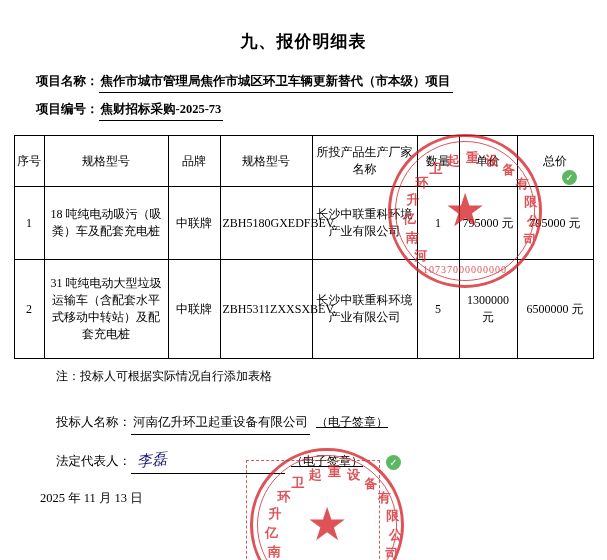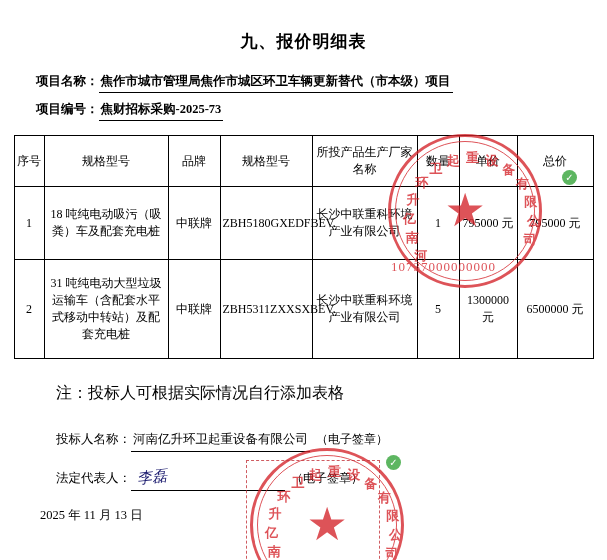--- a/index.html
+++ b/index.html
@@ -79,37 +79,38 @@
     text-align: center;
     padding: 2px 6px;
     line-height: 19px;
   }
   .sum-row td {
     height: 30px;
     font-size: 12.5px;
   }
   .sum-label { letter-spacing: 2px; }
   .note {
-    font-size: 16px;
-    margin: 25px 0 0 56px;
+    font-size: 12px;
+    margin: 8px 0 0 56px;
     line-height: 18px;
   }
   .footer-line {
     font-size: 12.5px;
     margin: 0 0 14px 56px;
     line-height: 22px;
     white-space: nowrap;
     position: relative;
   }
   .footer-line .field-value {
     min-width: 150px;
   }
   .seal-note {
     margin-left: 6px;
     font-size: 12px;
+    text-decoration: underline;
   }
   .date-line {
     font-size: 12.5px;
     margin: 16px 0 0 40px;
   }
   .sig {
     display: inline-block;
     font-family: "Liberation Serif", serif;
     font-style: italic;
     font-size: 15px;
@@ -154,22 +155,22 @@
     font-weight: bold;
     color: #d4232a;
     transform-origin: 0 0;
     white-space: nowrap;
   }
   .seal .bottom-code {
     position: absolute;
     bottom: 10px;
     left: 0;
     right: 0;
-    text-align: left;
-    font-size: 13px;
+    text-align: center;
+    font-size: 10px;
     color: #d4232a;
     letter-spacing: 1px;
   }
   .seal-1 { left: 388px; top: 104px; }
   .seal-2 { left: 250px; top: 418px; }
   .dash-box {
     position: absolute;
     left: 246px;
     top: 430px;
     width: 132px;

